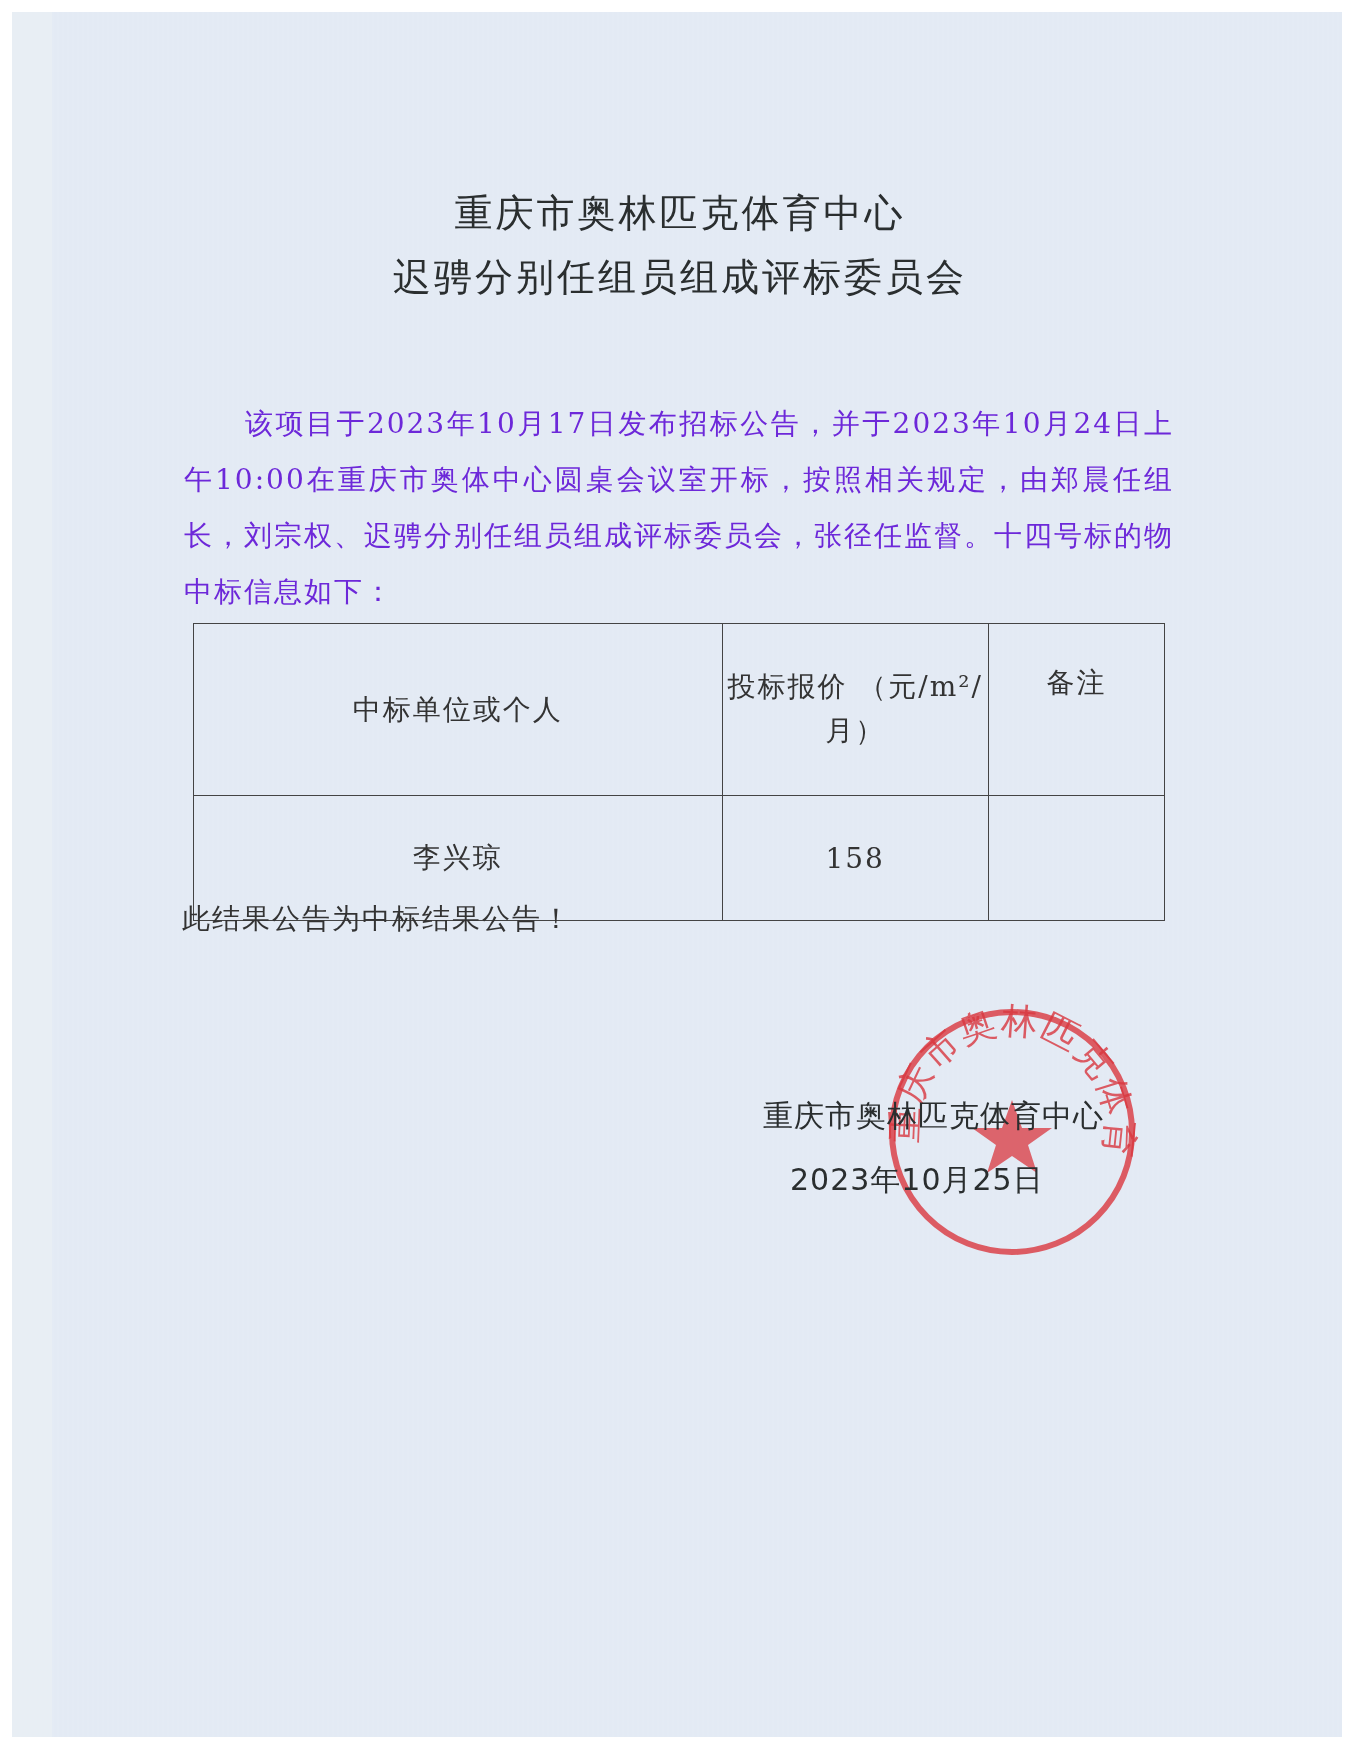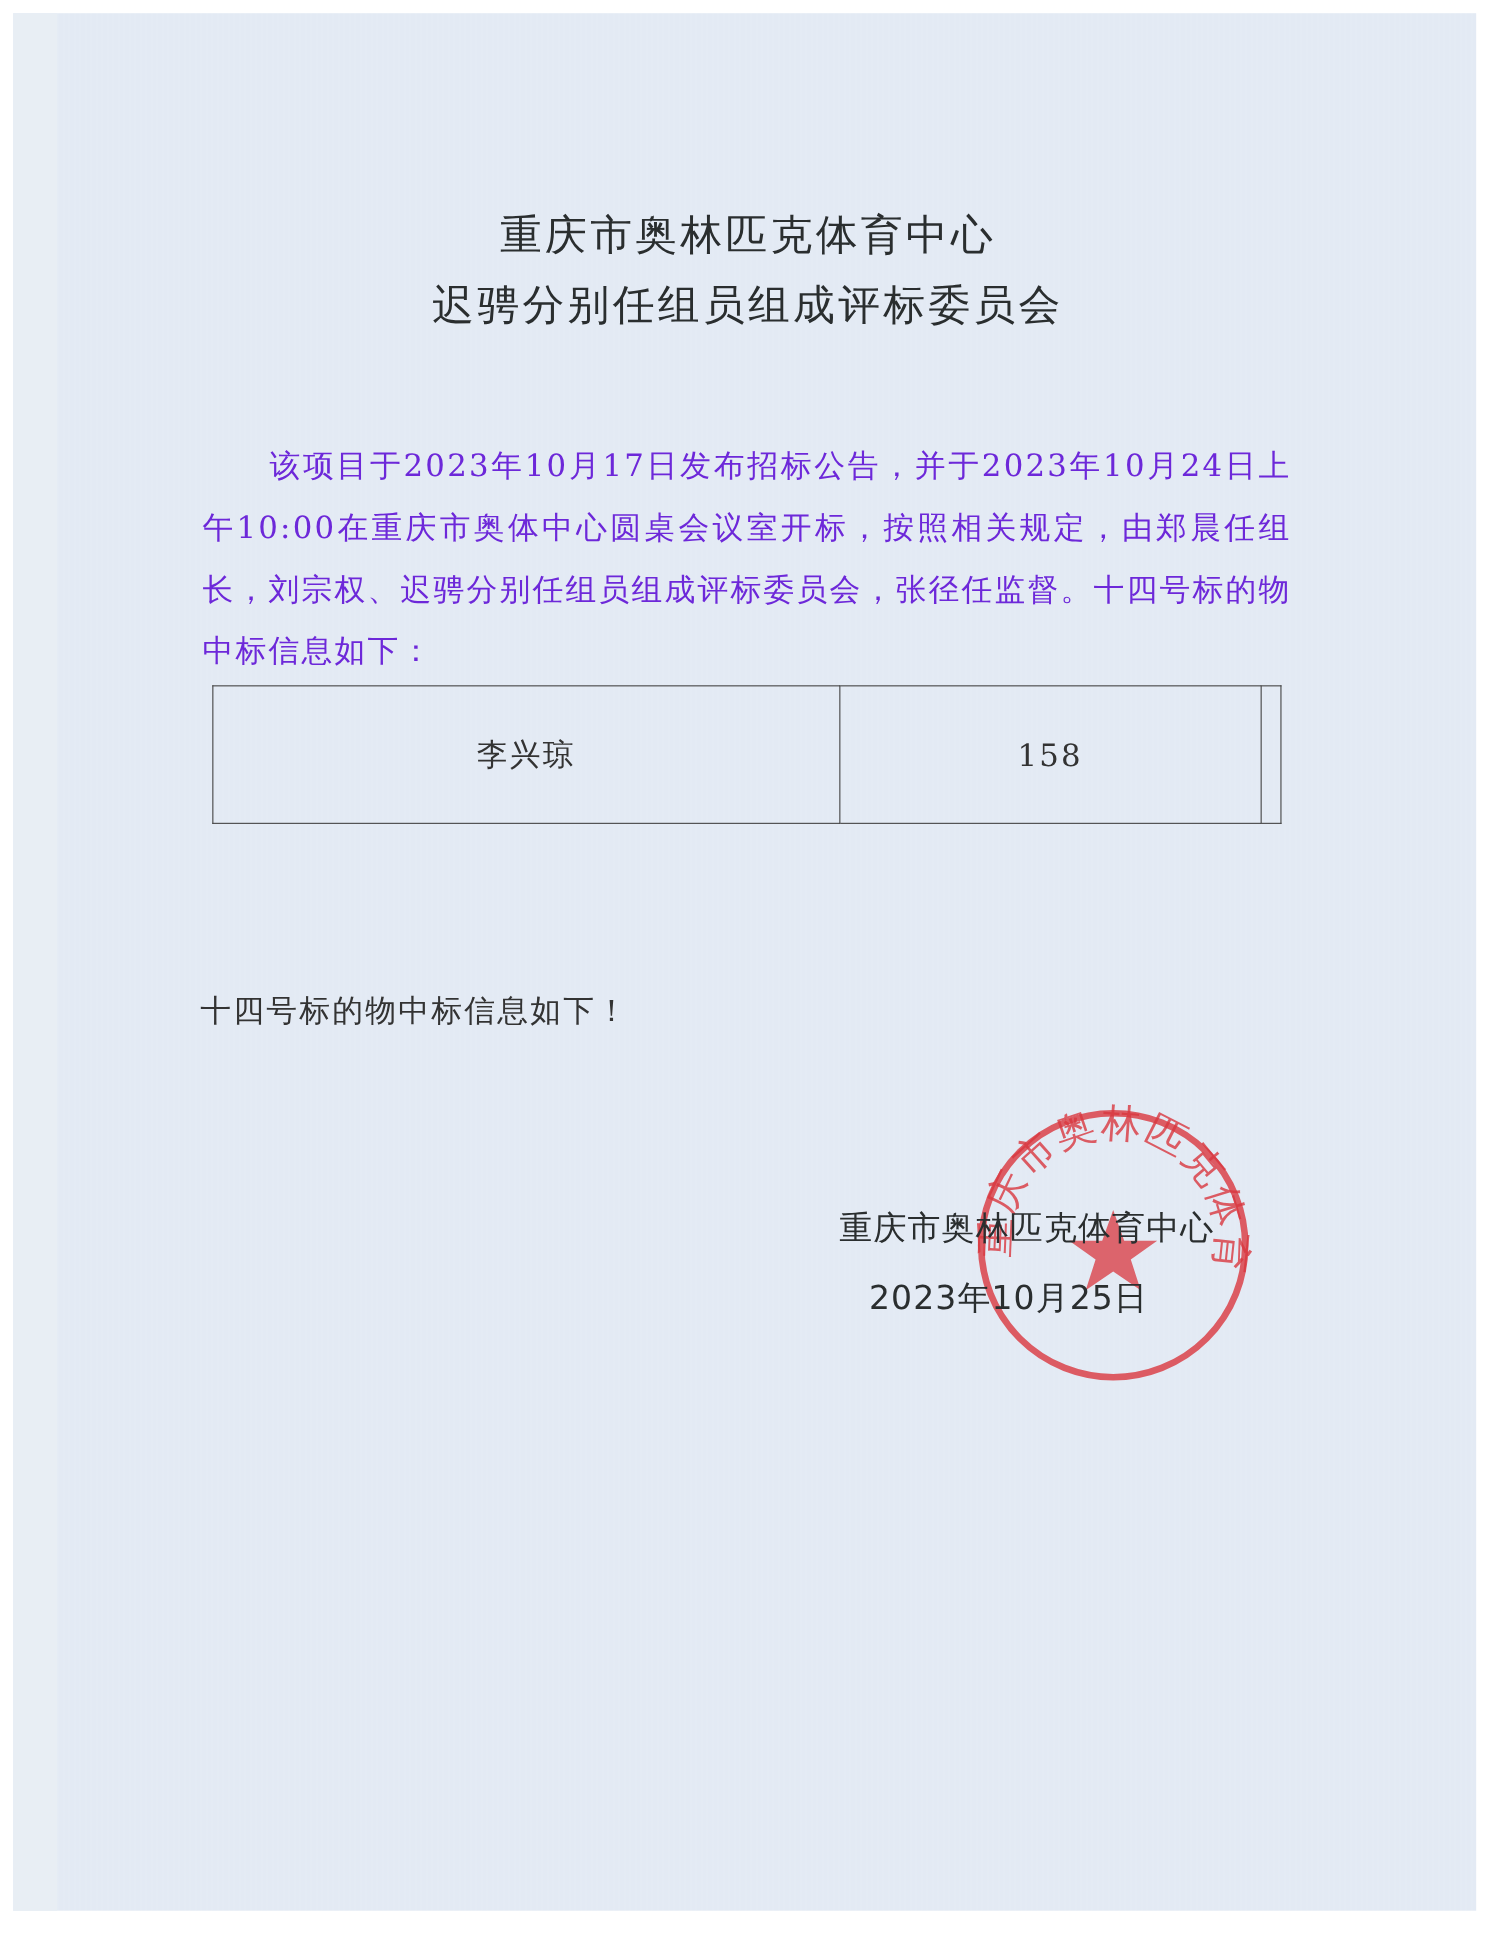--- a/index.html
+++ b/index.html
@@ -56,29 +56,34 @@
 
 <div class="title t1">重庆市奥林匹克体育中心</div>
 <div class="title t2">迟骋分别任组员组成评标委员会</div>
 
 <div class="para">
   <p><span>　　</span><span>该项目于2023年10月17日发布招标公告，并于2023年10月24日上午10:00在重庆市奥体中心圆桌会议室开标，按照相关规定，由郑晨任组长，刘宗权、迟骋分别任组员组成评标委员会，张径任监督。十四号标的物中标信息如下：</span></p>
 </div>
 
 <table class="res">
   <tbody>
+      <tr class="h">
+    <td class="c1">中标单位或个人</td>
+    <td class="c2 c2h">投标报价 （元/m²/月）</td>
+    <td class="c3 c3h">备注</td>
+  </tr>
   <tr class="d">
     <td>李兴琼</td>
     <td>158</td>
     <td></td>
   </tr>
 </tbody>
   </table>
 
-<div class="concl">十四号标的物中标信息如下！</div>
+<div class="concl">此结果公告为中标结果公告！</div>
 
 <svg class="stamp" viewBox="0 0 265 265">
   <defs>
     <path id="arc" d="M 40 150 A 95 95 0 1 1 225 150"></path>
   </defs>
   <circle cx="132" cy="132" r="120" fill="none" stroke="#d9373f" stroke-width="6" opacity="0.8"></circle>
   <text font-family="DejaVu Sans, sans-serif" font-size="36" fill="#d9373f" opacity="0.8" letter-spacing="2">
     <textPath href="#arc" startOffset="2%">重庆市奥林匹克体育中心</textPath>
   </text>
   <polygon points="132,100 142,128 172,128 148,145 157,173 132,156 107,173 116,145 92,128 122,128" fill="#d9373f" opacity="0.75"></polygon>

